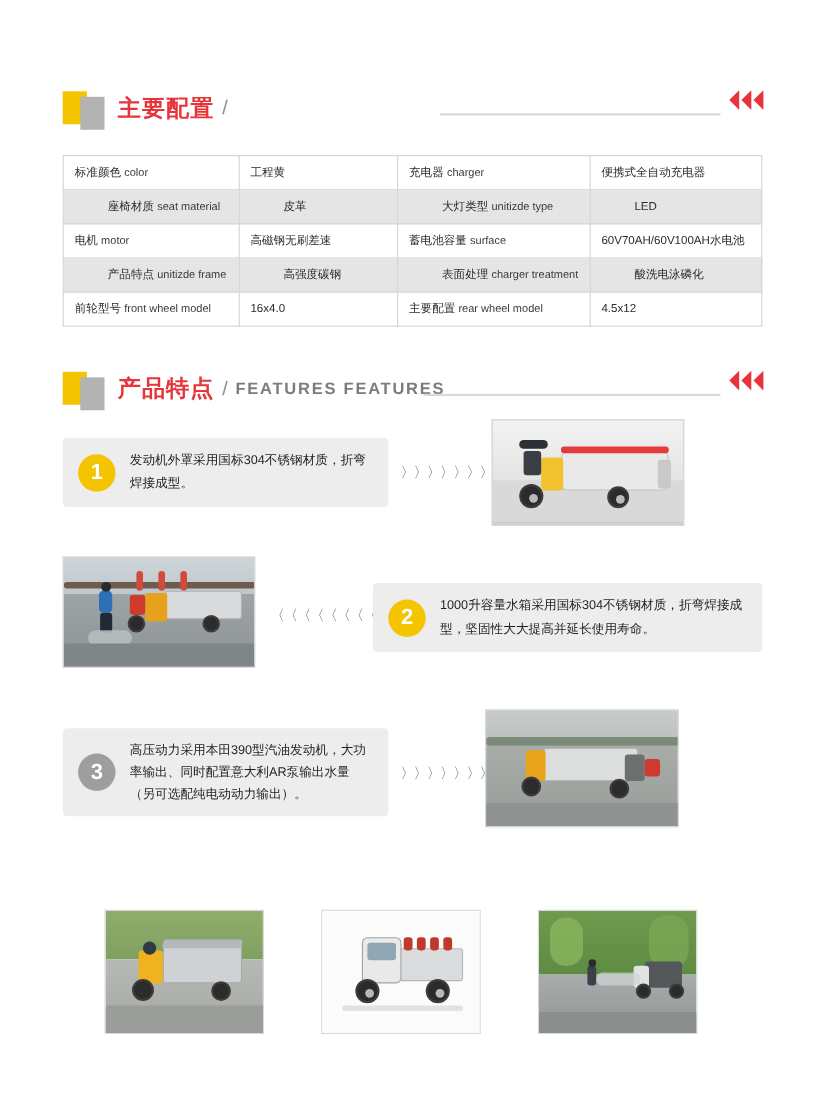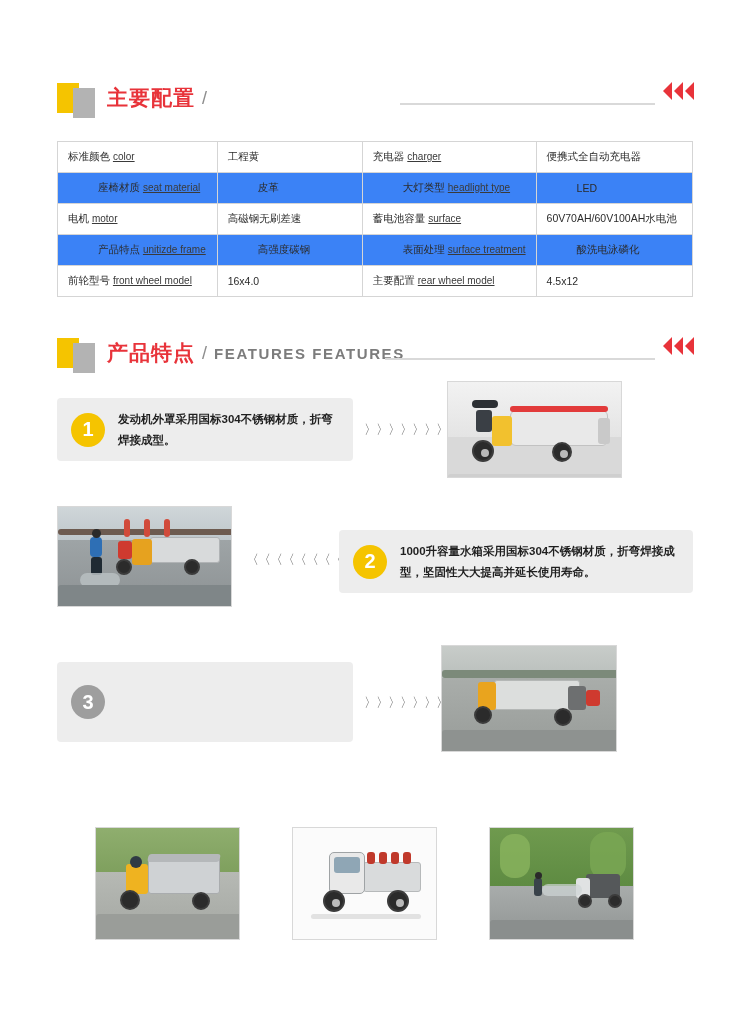--- a/index.html
+++ b/index.html
@@ -81,25 +81,25 @@
     font-size: 10.5px;
     color: #2b2b2b;
   }
   .spec-table td {
     border: 1px solid #d5d5d5;
     height: 31px;
     padding: 0 10px;
     vertical-align: middle;
     white-space: nowrap;
   }
-  .spec-table tr.alt td { background: #3b82f6; padding-left: 40px; }
+  .spec-table tr.alt td { background: #e5e5e5; padding-left: 40px; }
   .spec-table td.k { width: 160px; }
   .spec-table td.v { width: 158px; }
   .lbl-cn { font-size: 10.5px; }
-  .lbl-en { font-size: 10px; color: #3a3a3a; text-decoration: underline; }
+  .lbl-en { font-size: 10px; color: #3a3a3a; }
 
   
   .feature-callout {
     position: absolute;
     background: #ededed;
     border-radius: 4px;
     display: flex;
     align-items: center;
   }
   .circle-num {
@@ -114,21 +114,20 @@
     justify-content: center;
     flex: none;
     margin-left: 14px;
   }
   .circle-num.gray { background: #9e9e9e; }
   .callout-text {
     font-size: 11.5px;
     color: #1f1f1f;
     line-height: 1.75;
     margin: 0 14px 0 13px;
-    font-weight: bold;
   }
 
   .arrows {
     position: absolute;
     font-size: 13px;
     color: #6b6b6b;
     letter-spacing: -1px;
     font-family: "DejaVu Sans", sans-serif;
     white-space: nowrap;
   }
@@ -185,21 +184,21 @@
         <td class="v">便携式全自动充电器</td>
       </tr>
       <tr class="alt">
         <td class="k">
           <span class="lbl-cn">座椅材质</span>
           <span class="lbl-en">seat material</span>
         </td>
         <td class="v">皮革</td>
         <td class="k">
           <span class="lbl-cn">大灯类型</span>
-          <span class="lbl-en">headlight type</span>
+          <span class="lbl-en">unitizde type</span>
         </td>
         <td class="v">LED</td>
       </tr>
       <tr>
         <td class="k">
           <span class="lbl-cn">电机</span>
           <span class="lbl-en">motor</span>
         </td>
         <td class="v">高磁钢无刷差速</td>
         <td class="k">
@@ -209,21 +208,21 @@
         <td class="v">60V70AH/60V100AH水电池</td>
       </tr>
       <tr class="alt">
         <td class="k">
           <span class="lbl-cn">产品特点</span>
           <span class="lbl-en">unitizde frame</span>
         </td>
         <td class="v">高强度碳钢</td>
         <td class="k">
           <span class="lbl-cn">表面处理</span>
-          <span class="lbl-en">surface treatment</span>
+          <span class="lbl-en">charger treatment</span>
         </td>
         <td class="v">酸洗电泳磷化</td>
       </tr>
       <tr>
         <td class="k">
           <span class="lbl-cn">前轮型号</span>
           <span class="lbl-en">front wheel model</span>
         </td>
         <td class="v">16x4.0</td>
         <td class="k">
@@ -298,20 +297,21 @@
 
   <div class="arrows" style="left:246px; top:551px;">〈〈〈〈〈〈〈〈〈〈</div>
 
   <div class="feature-callout" style="left:339px; top:530px; width:354px; height:63px;">
     <div class="circle-num">2</div>
     <div class="callout-text">1000升容量水箱采用国标304不锈钢材质，折弯焊接成型，坚固性大大提高并延长使用寿命。</div>
   </div>
 
   <div class="feature-callout" style="left:57px; top:662px; width:296px; height:80px;">
     <div class="circle-num gray">3</div>
+    <div class="callout-text">高压动力采用本田390型汽油发动机，大功率输出、同时配置意大利AR泵输出水量（另可选配纯电动动力输出）。</div>
   </div>
   <div class="arrows" style="left:364px; top:694px;">〉〉〉〉〉〉〉〉〉</div>
 
   <div class="photo" style="left:441px; top:645px; width:176px; height:107px;">
     <div class="ph-inner">
       <div class="sky" style="height:30%; background:linear-gradient(#c8ccc9,#b9bfbc);"></div>
       <div class="ground" style="height:70%; background:linear-gradient(#a9adaa,#989c99);"></div>
       <div class="blob" style="left:0; top:24px; width:176px; height:8px; background:#7c8a7a;"></div>
       <div class="blob" style="left:52px; top:34px; width:86px; height:30px; background:#dcdedd; border:1px solid #b4b7b6;"></div>
       <div class="blob" style="left:36px; top:36px; width:18px; height:28px; background:#e9a41e;"></div>

